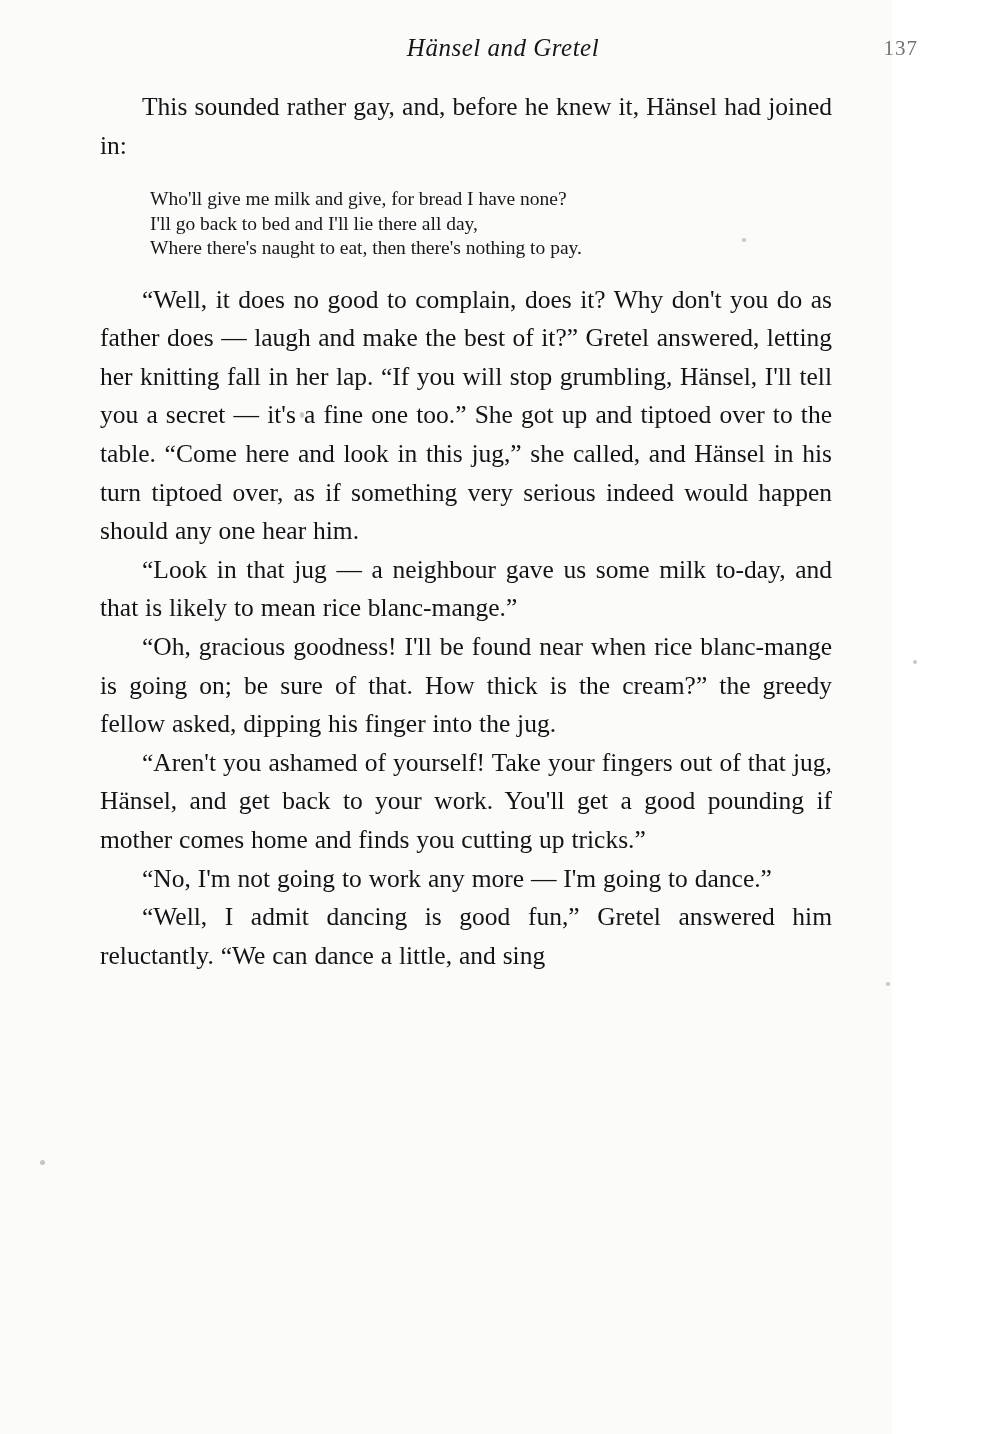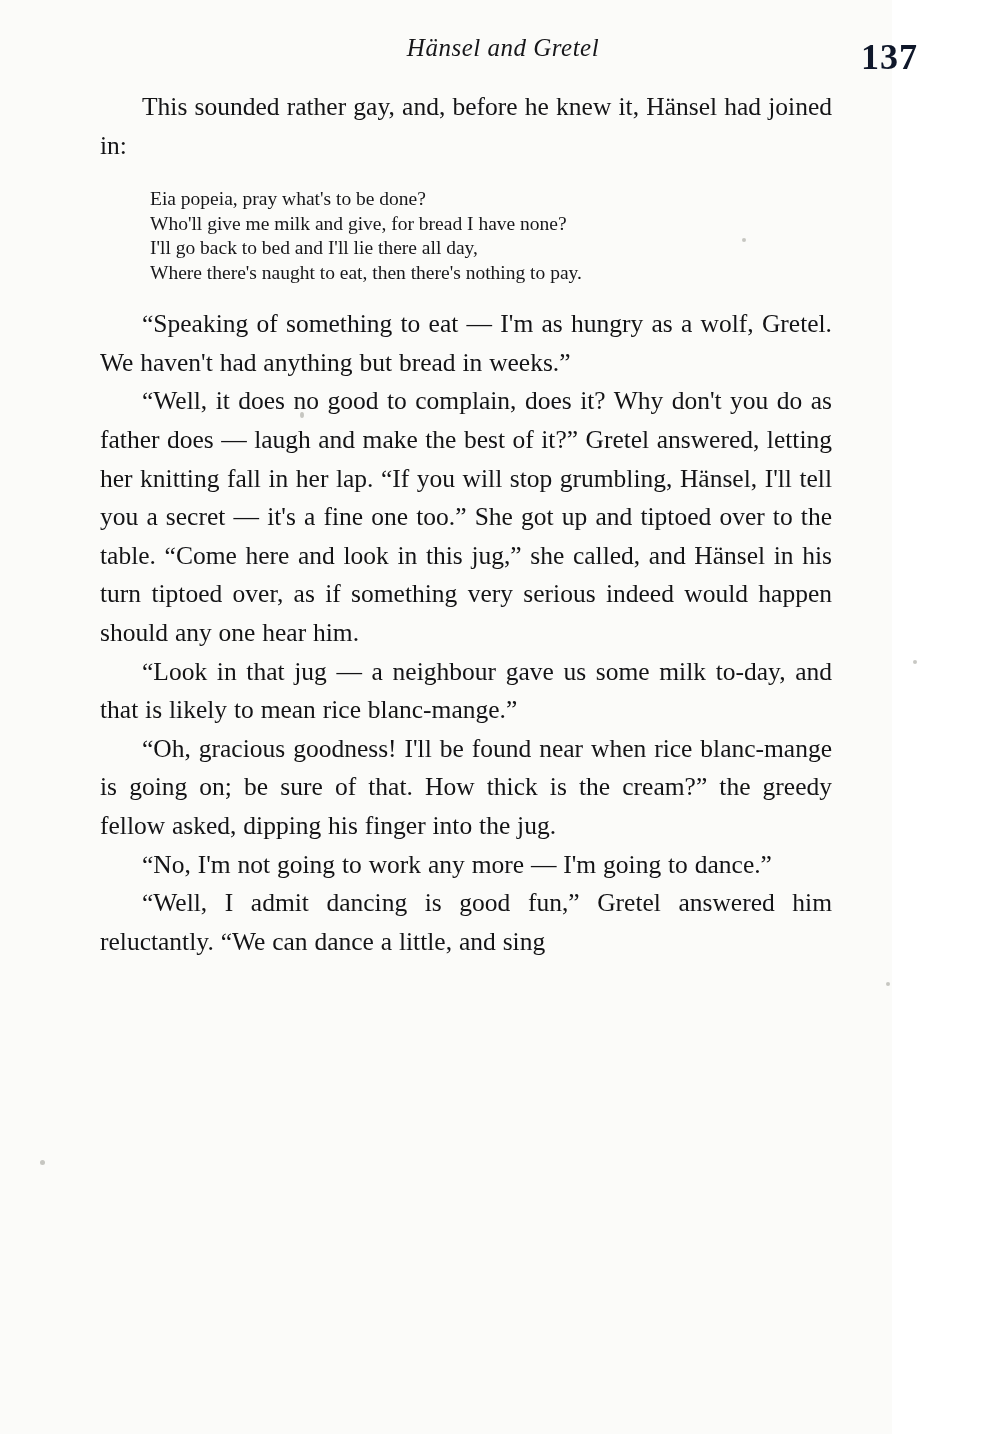--- a/index.html
+++ b/index.html
@@ -38,24 +38,24 @@
     text-align: center;
     font-style: italic;
     font-size: 25px;
     letter-spacing: 0.5px;
     color: #17171a;
   }
   .folio {
     position: absolute;
     right: 0;
     top: 2px;
-    font-size: 36px;
-    font-weight: bold;
+    font-size: 21px;
+    font-weight: normal;
     letter-spacing: 1px;
-    color: #0f172a;
+    color: #737373;
   }
   .body-col {
     position: absolute;
     left: 88px;
     top: 88px;
     width: 744px;
   }
   p.para {
     margin: 0 0 0 12px;
     font-size: 25.5px;
@@ -91,30 +91,29 @@
   <div class="header">
     <div class="running-title">Hänsel and Gretel</div>
     <div class="folio">137</div>
   </div>
 
   <div class="body-col">
 
     <p class="para">This sounded rather gay, and, before he knew it, Hänsel had joined in:</p>
 
     <div class="verse">
-      <div>Eia popeia, pray what's to be done?</div>
       <div>Who'll give me milk and give, for bread I have none?</div>
       <div>I'll go back to bed and I'll lie there all day,</div>
       <div>Where there's naught to eat, then there's nothing to pay.</div>
     </div>
 
-    <p class="para">“Speaking of something to eat — I'm as hungry as a wolf, Gretel.  We haven't had anything but bread in weeks.”</p>
     <p class="para">“Well, it does no good to complain, does it?  Why don't you do as father does — laugh and make the best of it?” Gretel answered, letting her knitting fall in her lap.  “If you will stop grumbling, Hänsel, I'll tell you a secret — it's a fine one too.”  She got up and tiptoed over to the table.  “Come here and look in this jug,” she called, and Hänsel in his turn tiptoed over, as if something very serious indeed would happen should any one hear him.</p>
     <p class="para">“Look in that jug — a neighbour gave us some milk to-day, and that is likely to mean rice blanc-mange.”</p>
     <p class="para">“Oh, gracious goodness! I'll be found near when rice blanc-mange is going on; be sure of that.  How thick is the cream?” the greedy fellow asked, dipping his finger into the jug.</p>
+    <p class="para">“Aren't you ashamed of yourself!  Take your fingers out of that jug, Hänsel, and get back to your work.  You'll get a good pounding if mother comes home and finds you cutting up tricks.”</p>
     <p class="para">“No, I'm not going to work any more — I'm going to dance.”</p>
     <p class="para">“Well, I admit dancing is good fun,” Gretel answered him reluctantly.  “We can dance a little, and sing</p>
 
   </div>
 
   <div class="speck" style="left:40px; top:1160px; width:5px; height:5px;"></div>
   <div class="speck" style="left:300px; top:412px; width:4px; height:6px;"></div>
   <div class="speck" style="left:913px; top:660px; width:4px; height:4px;"></div>
   <div class="speck" style="left:886px; top:982px; width:4px; height:4px;"></div>
   <div class="speck" style="left:742px; top:238px; width:4px; height:4px;"></div>

